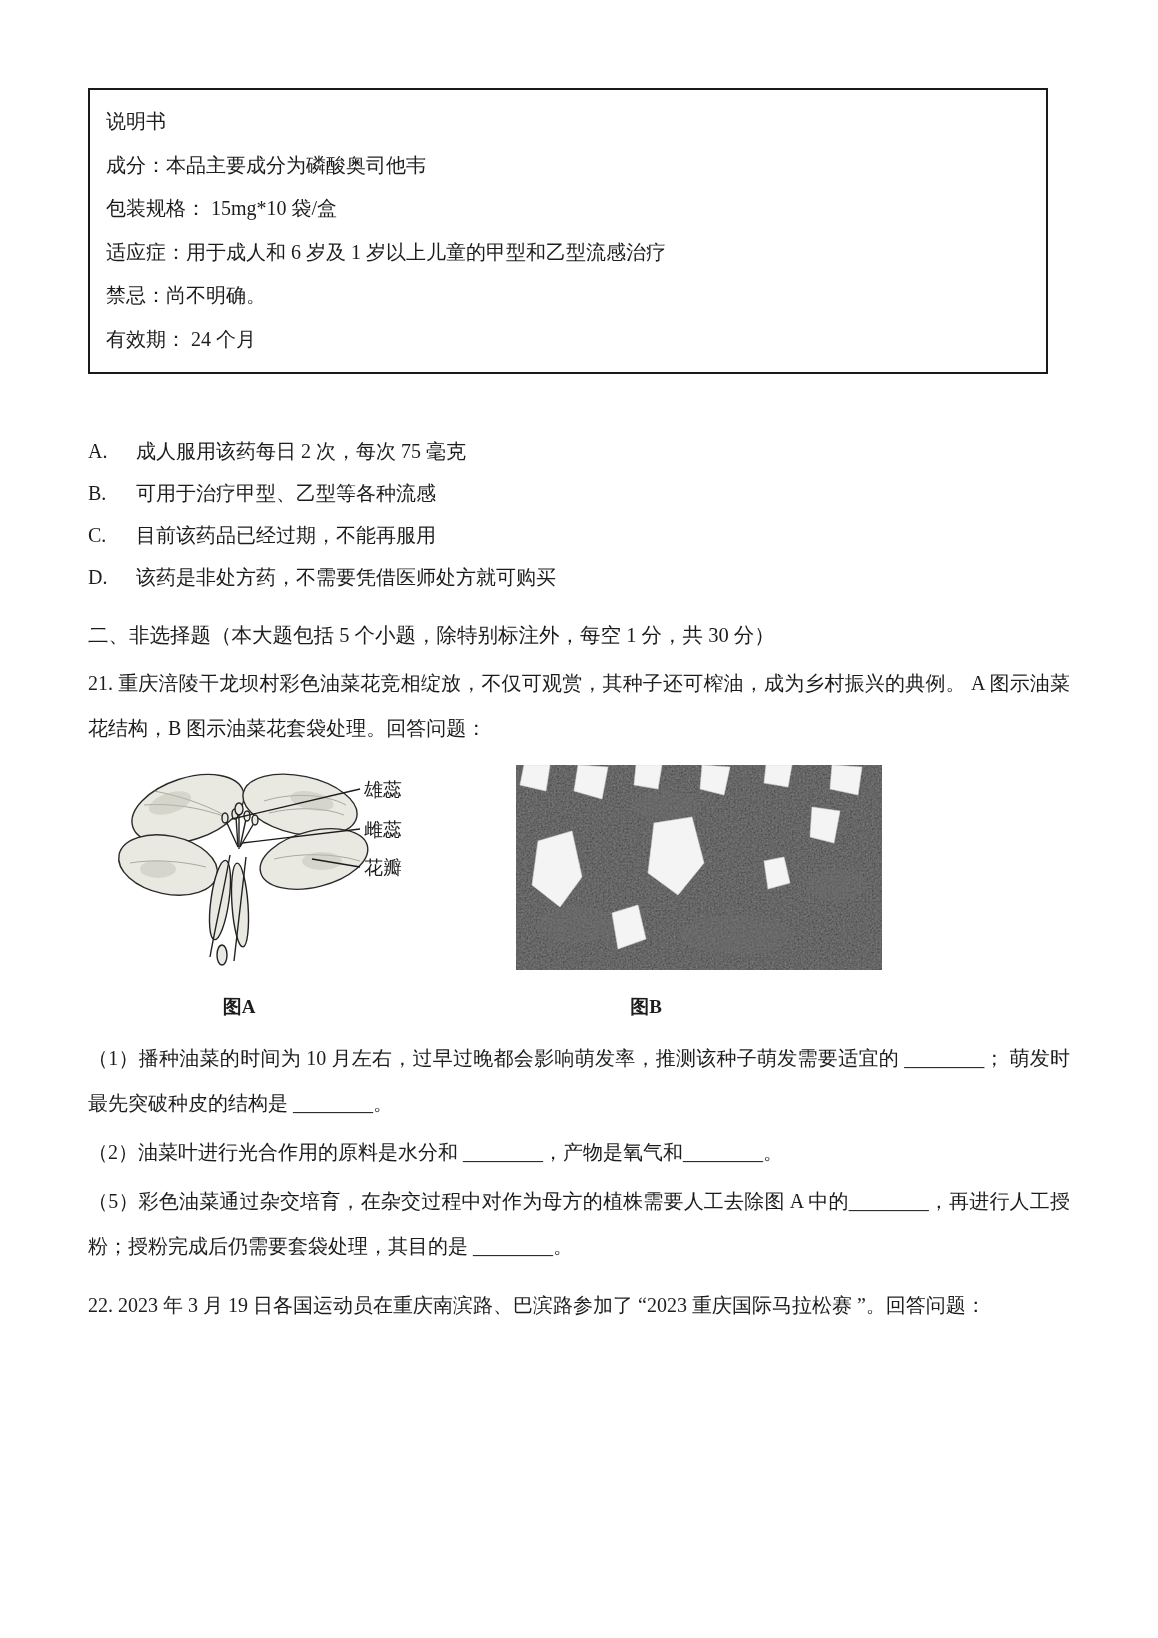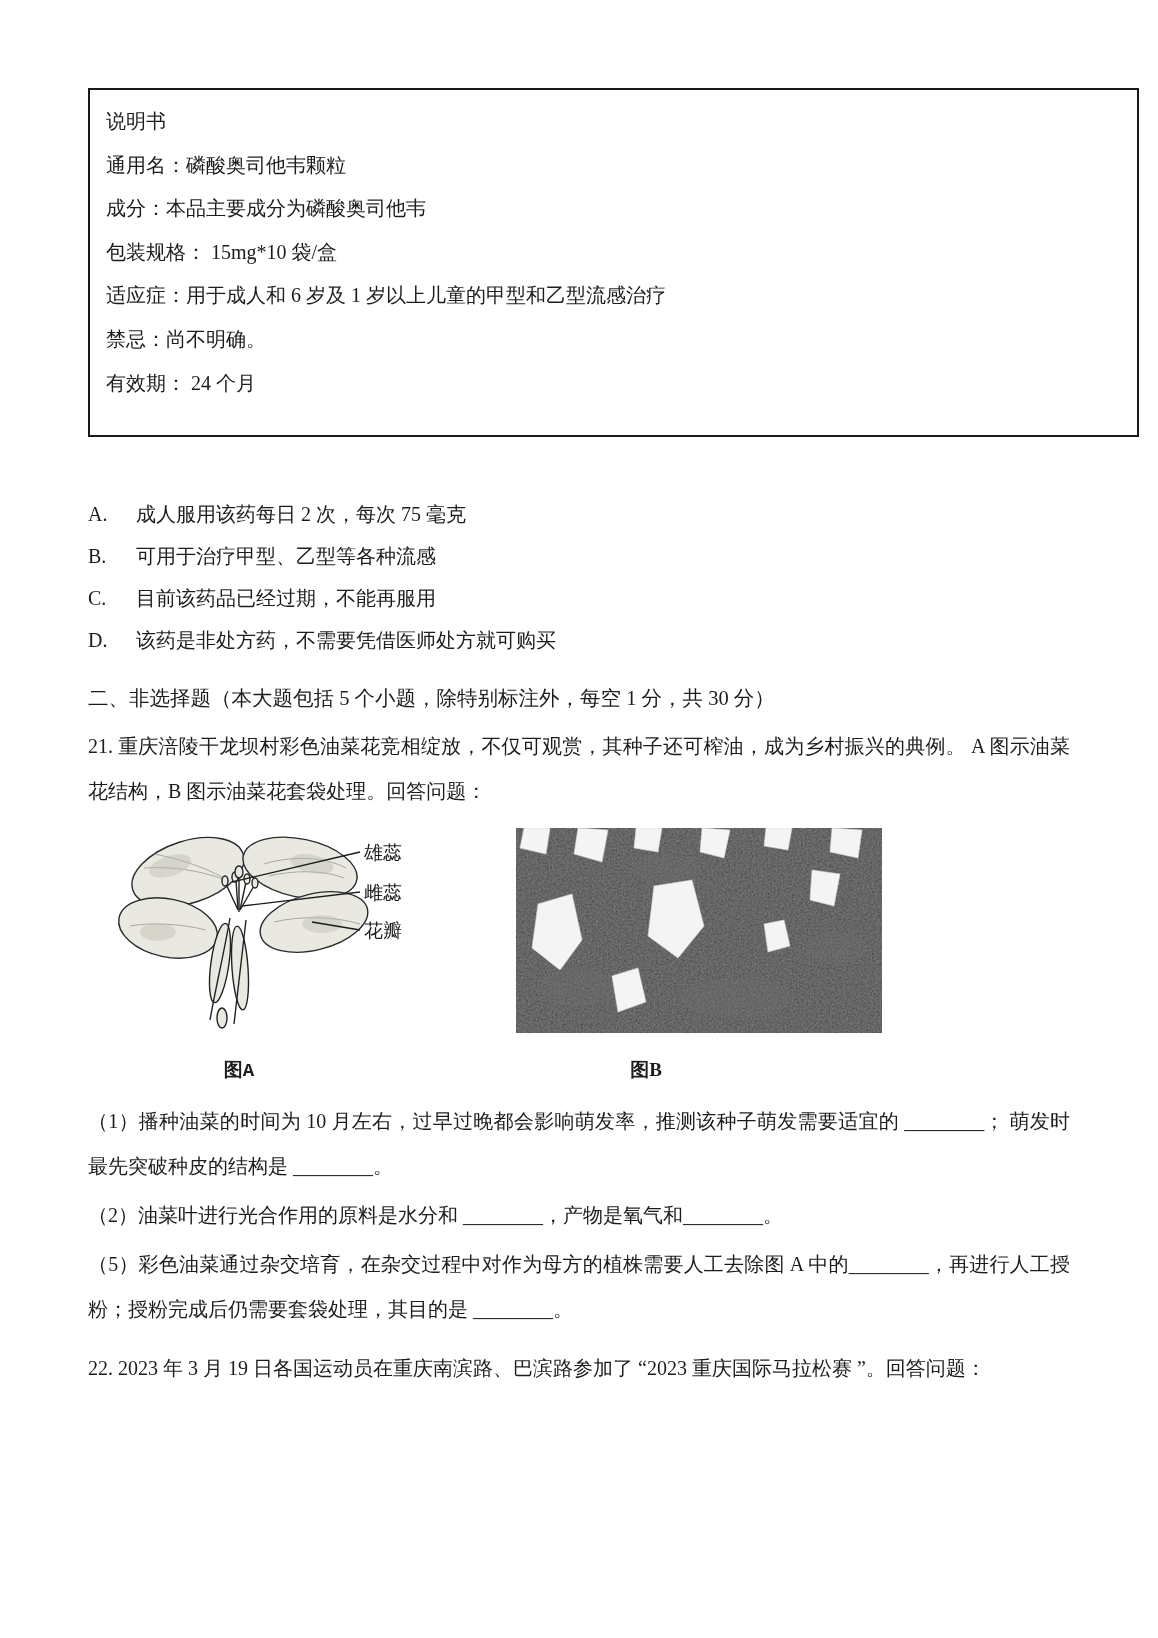--- a/index.html
+++ b/index.html
@@ -10,23 +10,23 @@
     color: #1c1c1c;
     overflow: hidden;
   }
   .page {
     width: 1158px; height: 1638px;
     padding: 88px 88px 0 88px;
     background: #ffffff;
     overflow: hidden;
   }
   .manual-box {
-    width: 1051px;
+    width: 960px;
     border: 2px solid #1a1a1a;
-    padding: 10px 16px 30px 16px;
+    padding: 10px 16px 10px 16px;
     font-size: 20px;
   }
   .manual-box p { line-height: 2.18; text-align: justify; }
   .options { margin-top: 56px; font-size: 20px; }
   .option { display: flex; line-height: 2.1; }
   .option .opt-label { width: 48px; flex: 0 0 48px; }
   .section-heading {
     font-weight: normal;
     font-size: 20.5px;
     margin-top: 16px;
@@ -45,39 +45,38 @@
     margin-left: 26px;
   }
   .figure-a-wrap { width: 310px; }
   .figure-b-wrap { width: 366px; margin-left: 92px; }
   .caption {
     font-size: 19px;
     font-weight: bold;
     text-align: center;
     margin-top: 24px;
   }
-  .figure-a-wrap .caption { padding-right: 60px; font-family: Liberation Mono, monospace; }
+  .figure-a-wrap .caption { padding-right: 60px; }
   .figure-b-wrap .caption { padding-right: 106px; }
   .subq-block { margin-top: 16px; }
   .q22 { margin-top: 14px; }
   svg { display: block; }
   svg text {
     font-family: "Liberation Serif", "DejaVu Serif", serif;
     font-size: 19px;
     fill: #1c1c1c;
   }
 </style>
 </head>
 <body>
 
 <div class="page">
 
   <div class="manual-box">
     <p>说明书</p>
-    <p>通用名：磷酸奥司他韦颗粒</p>
     <p>成分：本品主要成分为磷酸奥司他韦</p>
     <p>包装规格： 15mg*10 袋/盒</p>
     <p>适应症：用于成人和 6 岁及 1 岁以上儿童的甲型和乙型流感治疗</p>
     <p>禁忌：尚不明确。</p>
     <p>有效期： 24 个月</p>
   </div>
 
   <div class="options">
     <div class="option">
       <span class="opt-label">A.</span>

